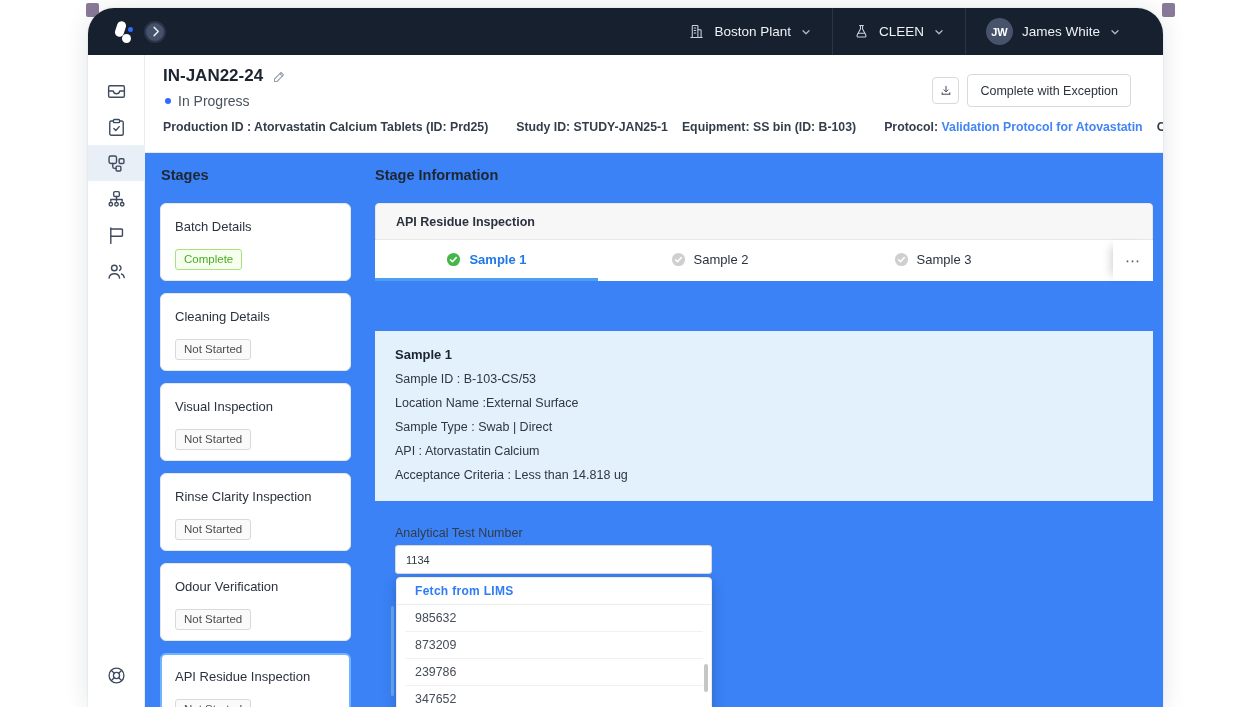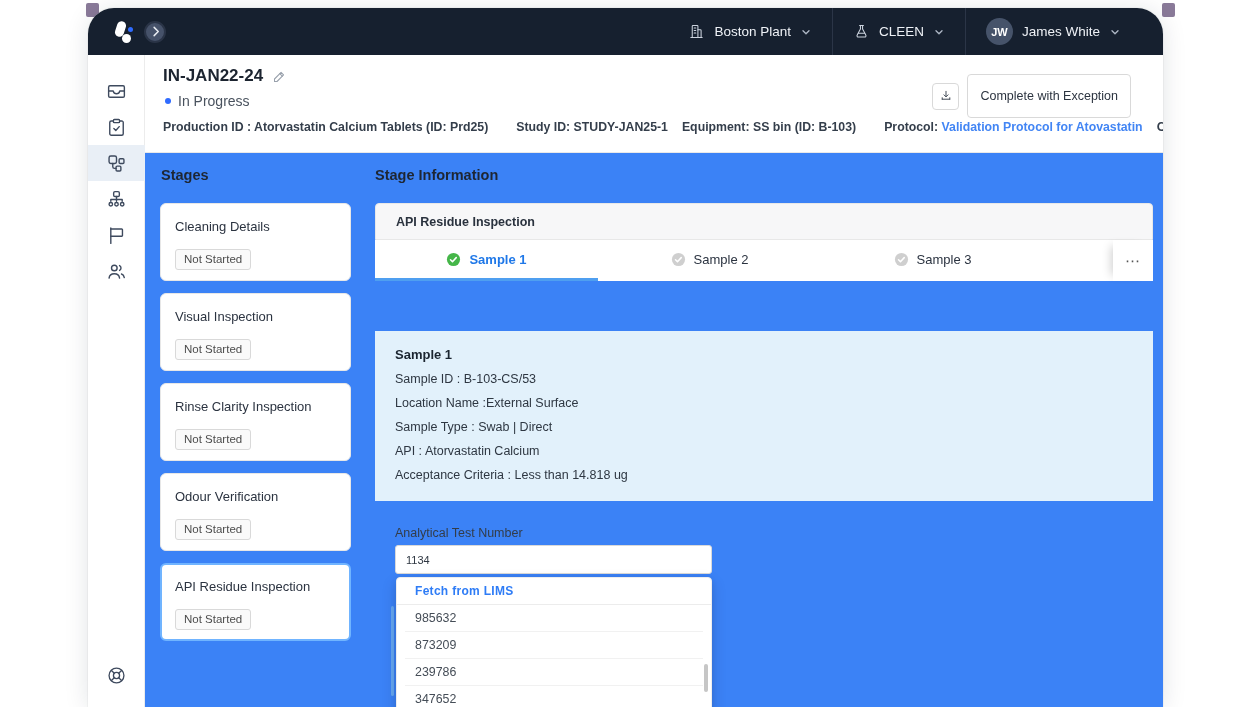--- a/index.html
+++ b/index.html
@@ -41,21 +41,21 @@
   
   .title-row { position:absolute; left:57px; top:47px; right:16px; height:65px; padding:11px 16px 0 18px; background:#fff; }
   .page-title { display:flex; align-items:center; gap:9px; font-size:17px; font-weight:bold; color:#1c2430; }
   .edit-ic { color:#99a1ac; display:flex; cursor:pointer; }
   .status-line { display:flex; align-items:center; gap:7px; margin-top:7px; margin-left:2px; }
   .status-dot { width:6px; height:6px; border-radius:50%; background:#2f6bff; }
   .status-txt { font-size:14px; color:#49525e; }
   .title-actions { position:absolute; right:16px; top:19px; display:flex; gap:8px; align-items:center; }
   .icon-btn { width:27px; height:27px; background:#fff; border:1px solid #d9d9d9; border-radius:4px; display:flex;
               align-items:center; justify-content:center; color:#414a55; cursor:pointer; }
-  .btn-outline { height:44px; background:#fff; border:1px solid #d9d9d9; border-radius:4px; padding:0 12px;
+  .btn-outline { height:33px; background:#fff; border:1px solid #d9d9d9; border-radius:4px; padding:0 12px;
                  font-size:12.5px; color:#2c3440; display:flex; align-items:center; cursor:pointer; font-family:inherit; }
 
   
   .info-bar { position:absolute; left:57px; right:0; top:112px; height:33px; display:flex; align-items:flex-start; gap:14px;
               padding-left:18px; border-bottom:1px solid #e9e9e9; font-size:12.3px; font-weight:600; color:#343e4b; white-space:nowrap; }
   .vdiv { width:1px; height:15px; background:#e2e2e2; }
   .proto-link { color:#4285f4; font-weight:600; cursor:pointer; }
 
   
   .body { position:absolute; left:57px; right:0; top:145px; bottom:0; background:#3b82f6; }
@@ -268,20 +268,24 @@
         <span class="proto-link">Validation Protocol for Atovastatin</span>
       </span>
       <span>Created on: 01/10/2025 11:41:39</span>
     </div>
 
     <div class="body">
 
       <div class="stages-col">
         <div class="col-heading">Stages</div>
         <div class="stage-cards">
+          <div class="stage-card">
+            <div class="stage-title">Batch Details</div>
+            <span class="badge complete">Complete</span>
+          </div>
           <div class="stage-card">
             <div class="stage-title">Cleaning Details</div>
             <span class="badge not-started">Not Started</span>
           </div>
           <div class="stage-card">
             <div class="stage-title">Visual Inspection</div>
             <span class="badge not-started">Not Started</span>
           </div>
           <div class="stage-card">
             <div class="stage-title">Rinse Clarity Inspection</div>

